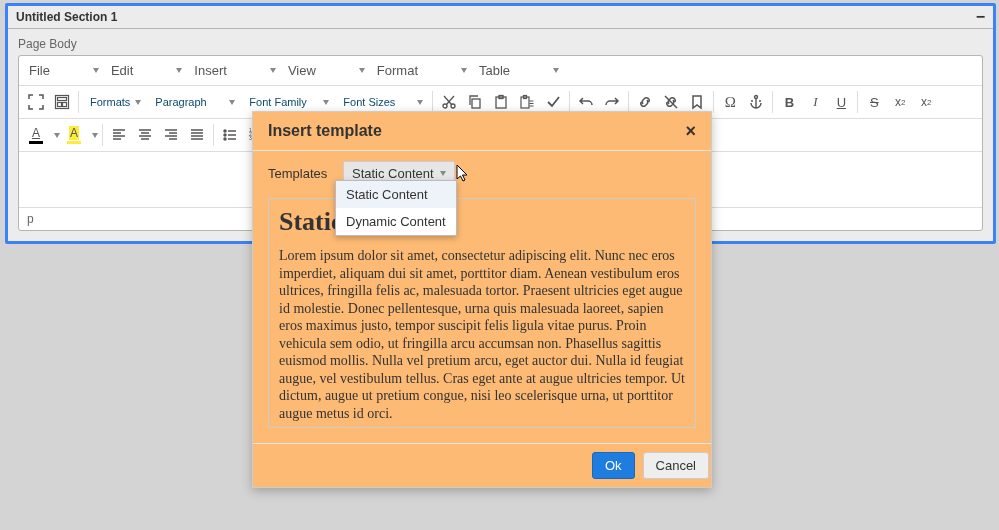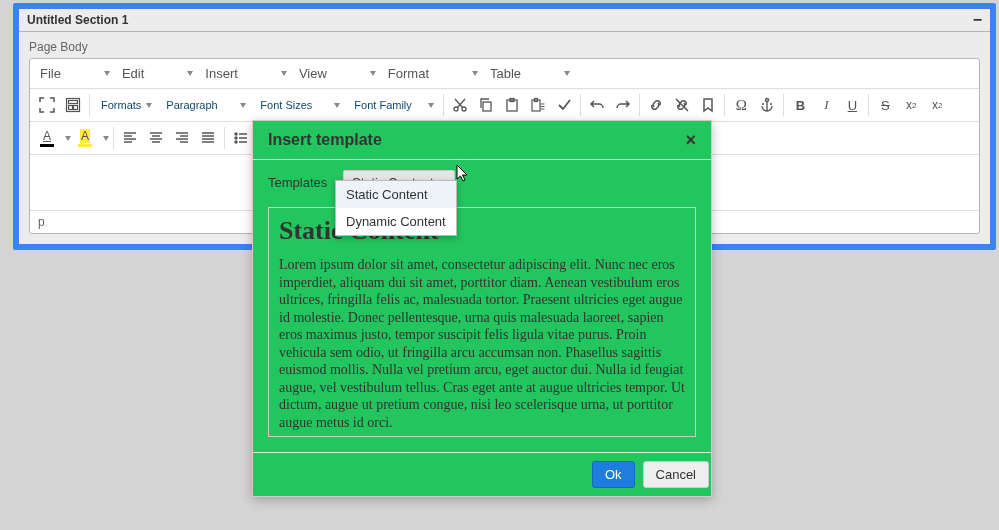--- a/index.html
+++ b/index.html
@@ -1,35 +1,35 @@
 <!DOCTYPE html>
 <html><head>
 <meta charset="utf-8">
 <style>
   html,body{margin:0;padding:0;font-family:Arial,Helvetica,sans-serif;background:#d4d4d4;width:999px;height:530px;overflow:hidden;color:#333;}
-  .panel{background:#ececec;border:6px solid #3b82f6;border-radius:2px;margin:3px 3px 0 13px;}
+  .panel{background:#ececec;border:3px solid #3b82f6;border-radius:2px;margin:3px 3px 0 5px;}
   .panel-header{font-size:12px;font-weight:bold;padding:4px 8px;border-bottom:1px solid #b5b5b5;display:flex;justify-content:space-between;align-items:center;}
   .panel-body{padding:8px 10px 10px 10px;}
   .page-label{font-size:12px;color:#666;margin-bottom:4px;}
   .editor{background:#fff;border:1px solid #b5b5b5;border-radius:3px;}
   .menubar,.tb-row{border-bottom:1px solid #ddd;display:flex;align-items:center;font-size:13px;padding:2px 4px;color:#555;}
   .menubar .mitem{padding:5px 6px;display:flex;align-items:center;cursor:default;gap:40px;}
   .caret{width:0;height:0;border-left:3px solid transparent;border-right:3px solid transparent;border-top:5px solid #888;margin-left:3px;}
   .tb-row{flex-wrap:nowrap;padding:3px 4px;}
   .tb-btn{width:26px;height:26px;display:flex;align-items:center;justify-content:center;color:#555;cursor:default;}
   .tb-sep{width:1px;height:22px;background:#ddd;margin:0 3px;}
   .tb-sel{display:flex;align-items:center;padding:0 6px 0 8px;height:26px;font-size:11px;color:#0c4a6e;cursor:default;}
   .tb-sel.wider{min-width:80px;justify-content:space-between;}
   svg{display:block;}
   .statusbar{border-top:1px solid #ddd;font-size:12px;color:#666;padding:4px 8px;}
   .textcolor{display:flex;flex-direction:column;align-items:center;gap:1px;}
   .colorbar{width:14px;height:3px;}
   .hl{background:#ffeb3b;padding:0 1px;}
   
-  .modal{position:absolute;left:252px;top:120px;width:458px;background:#22c55e;border:1px solid #ccc;box-shadow:0 3px 10px rgba(0,0,0,0.25);font-size:13px;color:#333;}
+  .modal{position:absolute;left:252px;top:111px;width:458px;background:#fdba74;border:1px solid #ccc;box-shadow:0 3px 10px rgba(0,0,0,0.25);font-size:13px;color:#333;}
   .modal-head{padding:10px 15px;border-bottom:1px solid #e5e5e5;font-size:16px;font-weight:bold;display:flex;justify-content:space-between;align-items:center;}
   .modal-body{padding:10px 15px 15px 15px;}
   .selrow{display:flex;align-items:center;margin-bottom:12px;}
   .selrow .lbl{width:75px;}
   .tmpl-select{background:#e6e6e6;border:1px solid #ccc;border-radius:2px;padding:4px 8px;display:flex;align-items:center;cursor:default;}
   .dd{position:absolute;left:335px;top:180px;width:120px;background:#fff;border:1px solid #bbb;box-shadow:0 2px 6px rgba(0,0,0,0.25);z-index:5;}
   .dd-item{padding:6px 10px;font-size:13px;cursor:default;}
   .dd-item.sel{background:#eef3f9;}
   .preview{border:1px solid #ccc;height:230px;padding:8px 10px;font-family:"Times New Roman",serif;overflow:hidden;box-sizing:border-box;}
   .preview h1{margin:0 0 10px 0;font-size:26px;}
@@ -98,25 +98,25 @@
         <div class="tb-sep"></div>
         <div class="tb-sel">
             <span>Formats</span>
             <span class="caret" style="margin-left:5px"></span>
           </div>
         <div class="tb-sel wider">
             <span>Paragraph</span>
             <span class="caret"></span>
           </div>
         <div class="tb-sel wider">
+            <span>Font Family</span>
+            <span class="caret"></span>
+          </div>
+        <div class="tb-sel wider">
             <span>Font Sizes</span>
-            <span class="caret"></span>
-          </div>
-        <div class="tb-sel wider">
-            <span>Font Family</span>
             <span class="caret"></span>
           </div>
         <div class="tb-sep"></div>
         <div class="tb-btn">
             <svg width="16" height="16" viewBox="0 0 16 16" fill="none" stroke="#555" stroke-width="1.3">
               <circle cx="4" cy="12" r="2"></circle>
               <circle cx="12" cy="12" r="2"></circle>
               <path d="M5.5 10.5 13 2M10.5 10.5 3 2"></path>
             </svg>
           </div>

